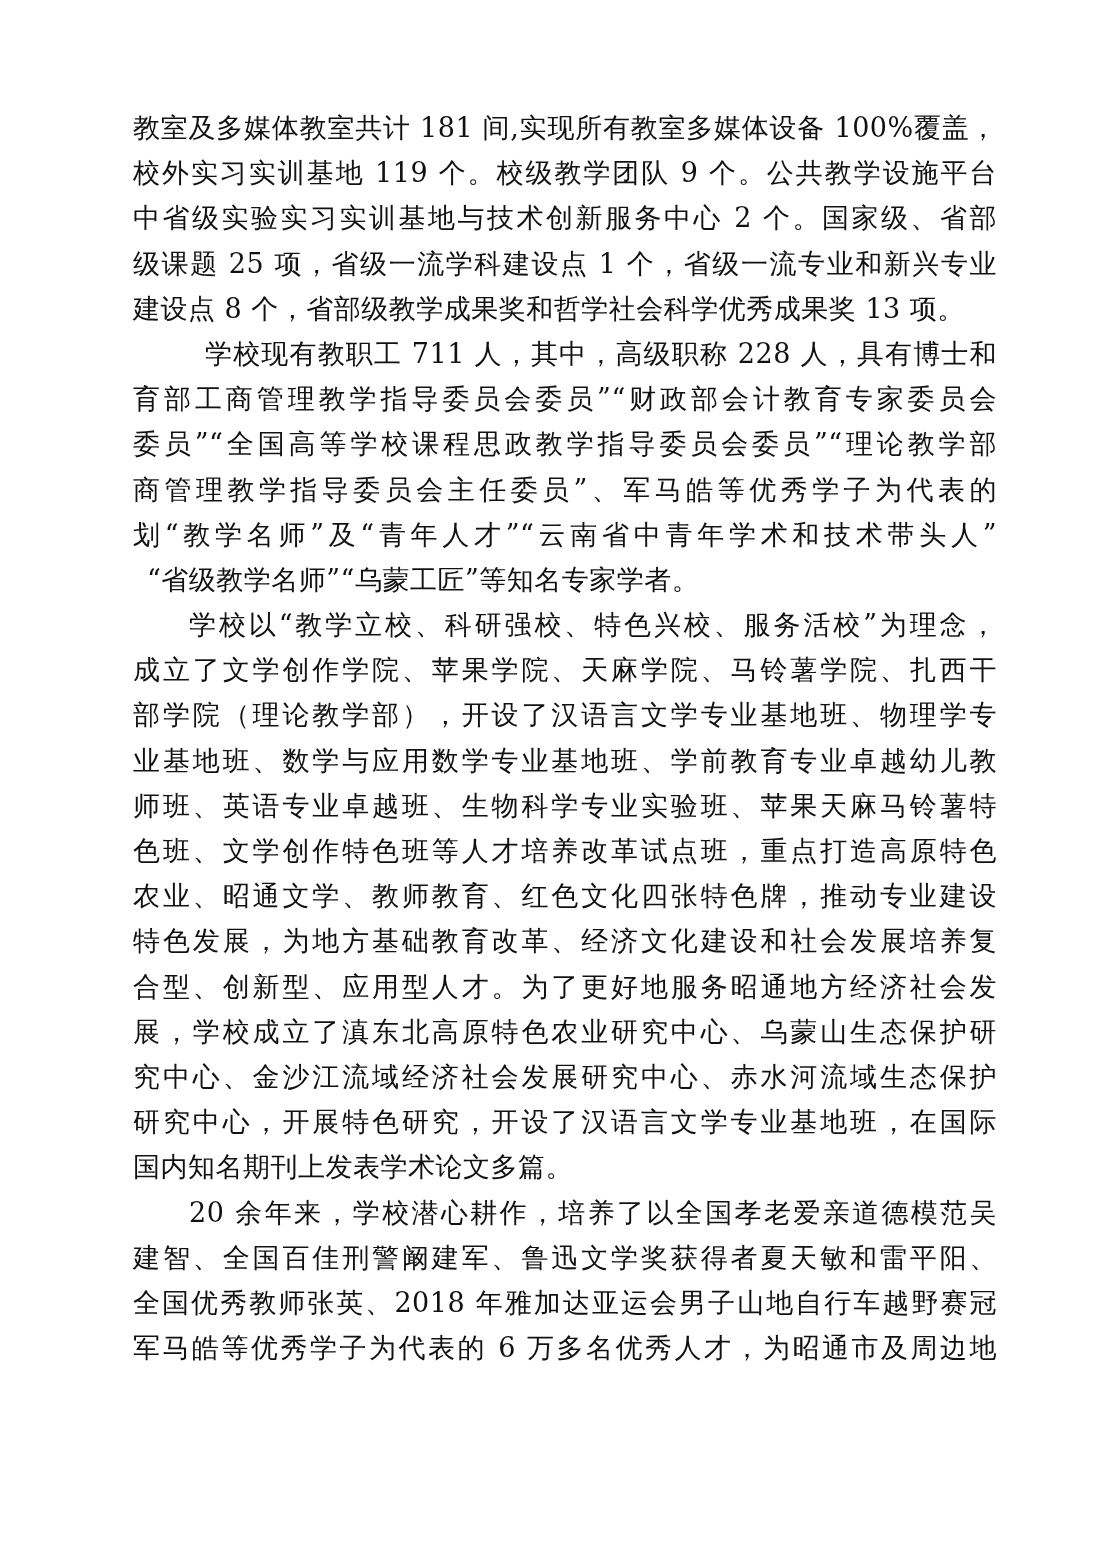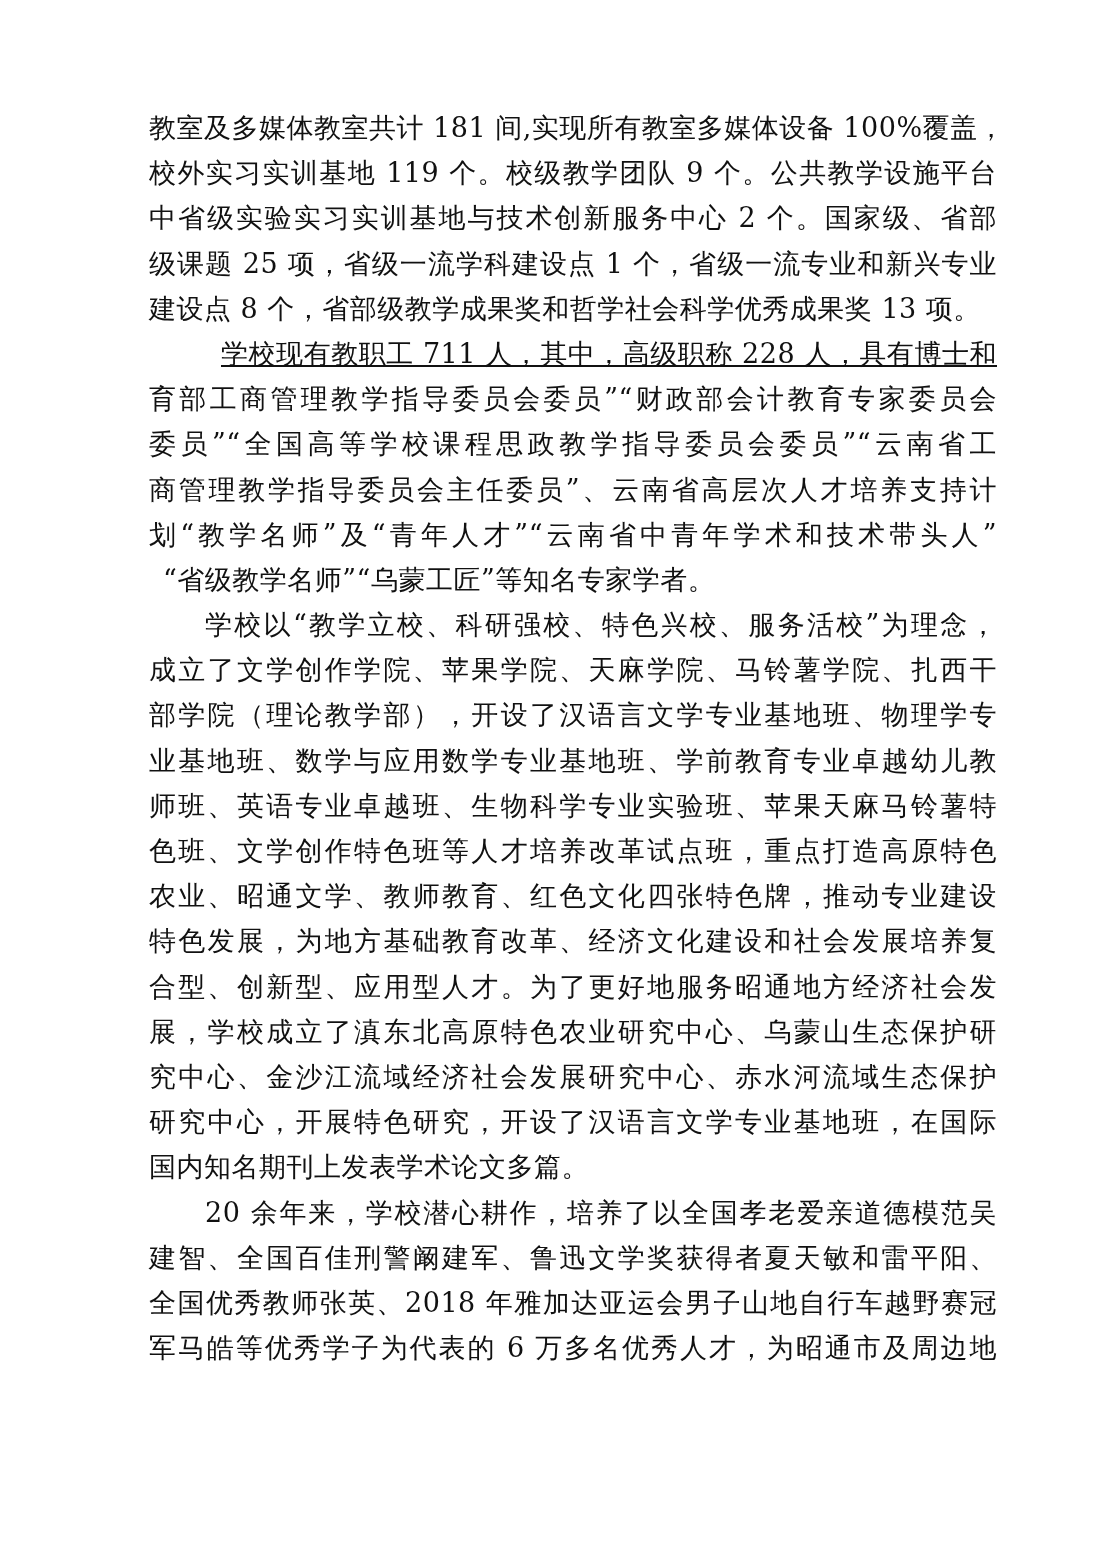--- a/index.html
+++ b/index.html
@@ -9,46 +9,45 @@
     }
     .text-block {
       position: absolute; left: 133px; top: 105px; width: 864px;
       font-family: "DejaVu Serif", "Liberation Serif", serif;
       font-size: 27px; color: #111111;
     }
     .line {
       height: 45.2px; line-height: 45.2px; white-space: nowrap;
       text-align: justify; text-align-last: justify;
       letter-spacing: 0.5px;
-      margin-left: 16px;
     }
     .line.last { text-align-last: left; }
-    .line.indent { padding-left: 72px; text-decoration: underline; }
+    .line.indent { padding-left: 72px; }
     .line.indent-s { padding-left: 56px; }
     .line.indent-q { padding-left: 14px; }
   </style>
 </head>
 <body>
 
 <div class="page">
   <div class="text-block">
 
     <div>
       <div class="line">教室及多媒体教室共计 181 间,实现所有教室多媒体设备 100%覆盖，</div>
       <div class="line">校外实习实训基地 119 个。校级教学团队 9 个。公共教学设施平台</div>
       <div class="line">中省级实验实习实训基地与技术创新服务中心 2 个。国家级、省部</div>
       <div class="line">级课题 25 项，省级一流学科建设点 1 个，省级一流专业和新兴专业</div>
       <div class="line last">建设点 8 个，省部级教学成果奖和哲学社会科学优秀成果奖 13 项。</div>
     </div>
 
     <div>
       <div class="line indent">学校现有教职工 711 人，其中，高级职称 228 人，具有博士和</div>
       <div class="line">育部工商管理教学指导委员会委员”“财政部会计教育专家委员会</div>
-      <div class="line">委员”“全国高等学校课程思政教学指导委员会委员”“云南省工</div>
-      <div class="line">商管理教学指导委员会主任委员”、云南省高层次人才培养支持计</div>
+      <div class="line">委员”“全国高等学校课程思政教学指导委员会委员”“理论教学部</div>
+      <div class="line">商管理教学指导委员会主任委员”、军马皓等优秀学子为代表的</div>
       <div class="line">划“教学名师”及“青年人才”“云南省中青年学术和技术带头人”</div>
       <div class="line last indent-q">“省级教学名师”“乌蒙工匠”等知名专家学者。</div>
     </div>
 
     <div>
       <div class="line indent-s">学校以“教学立校、科研强校、特色兴校、服务活校”为理念，</div>
       <div class="line">成立了文学创作学院、苹果学院、天麻学院、马铃薯学院、扎西干</div>
       <div class="line">部学院（理论教学部），开设了汉语言文学专业基地班、物理学专</div>
       <div class="line">业基地班、数学与应用数学专业基地班、学前教育专业卓越幼儿教</div>
       <div class="line">师班、英语专业卓越班、生物科学专业实验班、苹果天麻马铃薯特</div>

